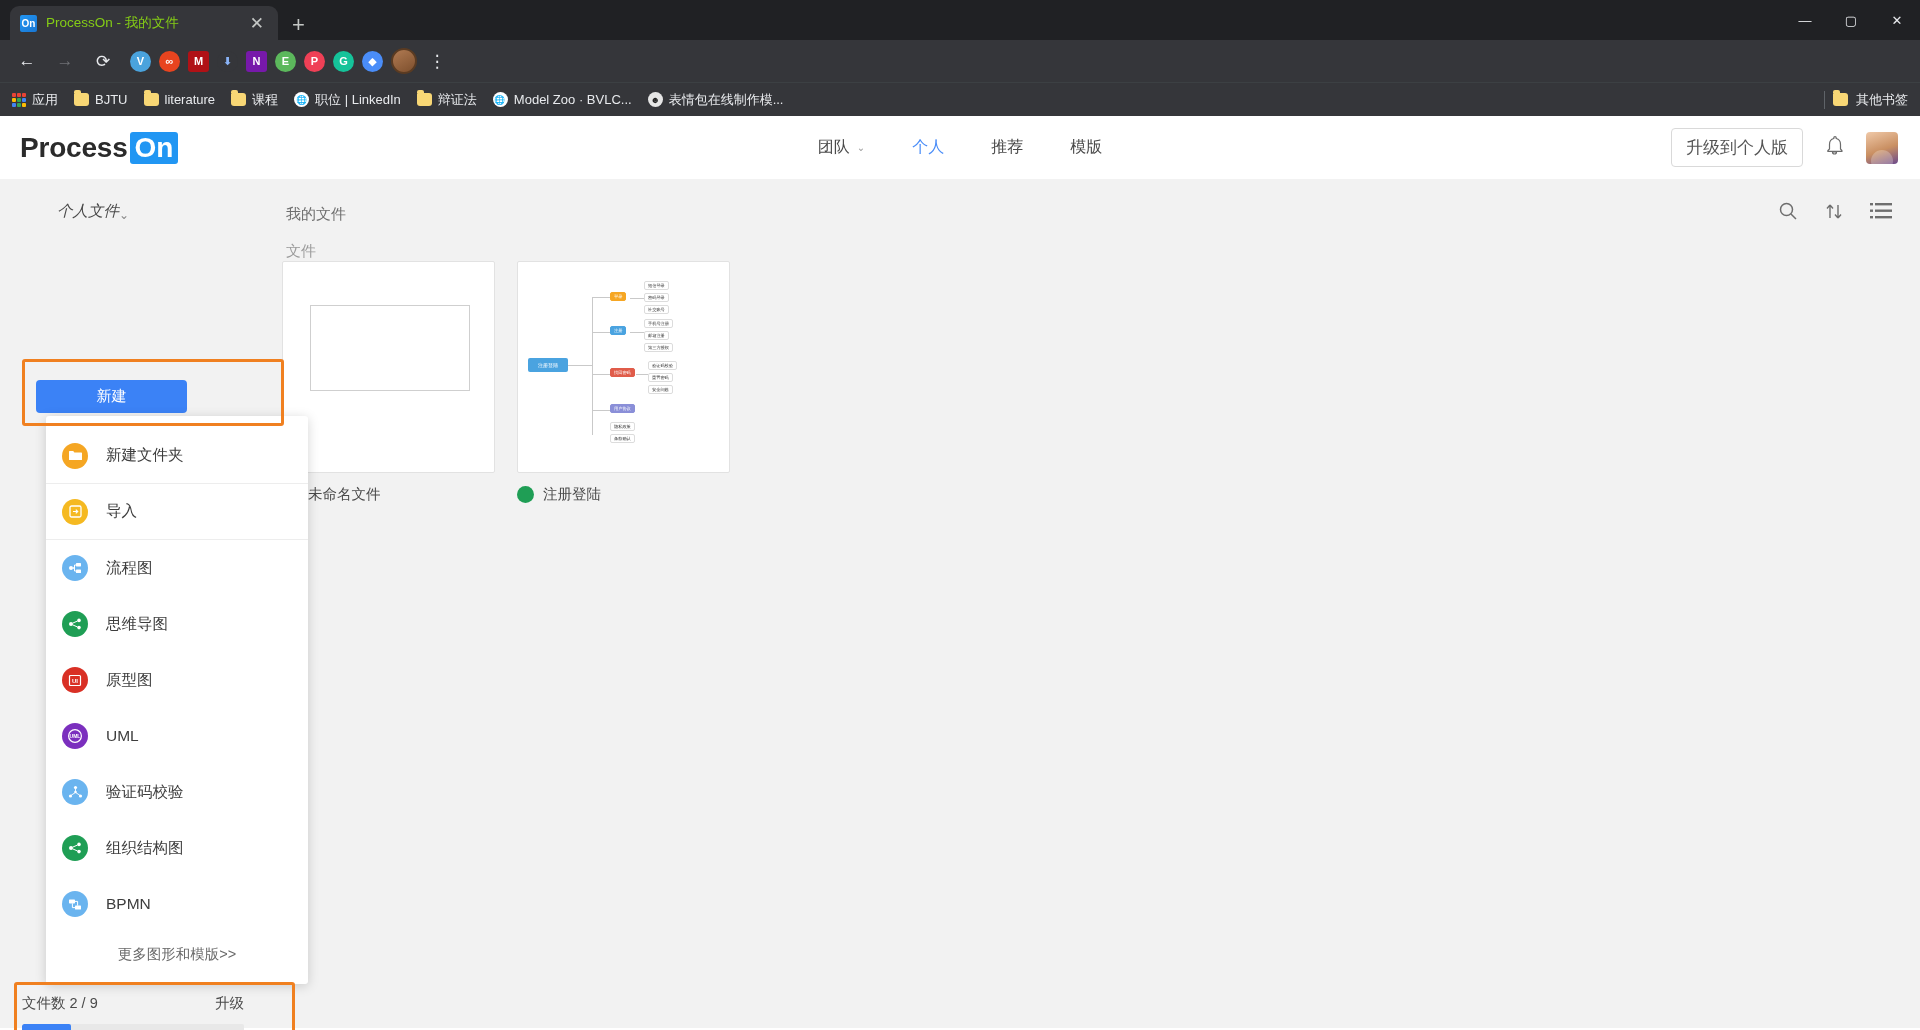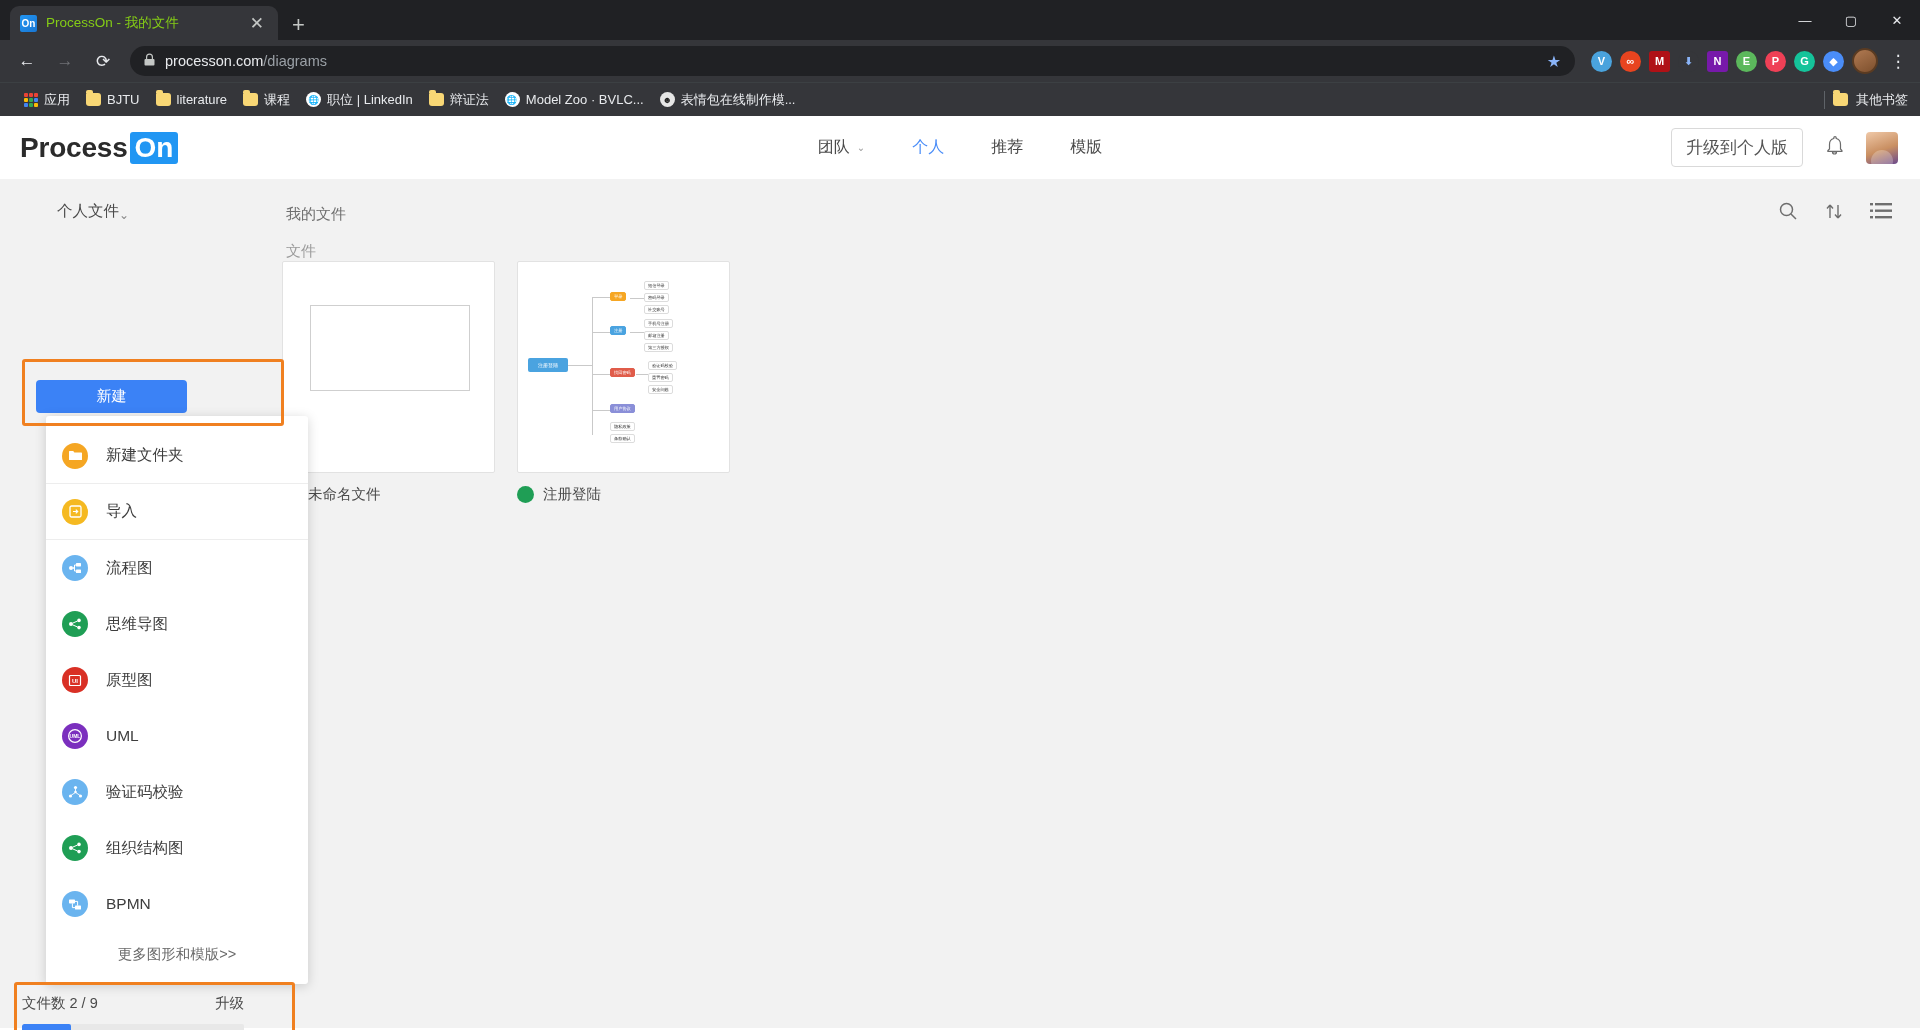--- a/index.html
+++ b/index.html
@@ -70,21 +70,21 @@
   .ext.sq { border-radius: 3px; }
   .avatar-btn {
     width: 26px; height: 26px; border-radius: 50%;
     background: linear-gradient(150deg,#b07a52,#7d4f2d);
     border: 2px solid #5a3b22; flex:0 0 auto;
   }
   .kebab { color:#e8eaed; font-size: 17px; width: 24px; text-align:center; }
 
   .bookmarks {
     height: 34px; background: #35363a; display: flex; align-items: center;
-    padding: 0 16px; gap: 0px; border-top: 1px solid #3c4043; position: relative;
+    padding: 0 4px; gap: 0px; border-top: 1px solid #3c4043; position: relative;
   }
   .bm {
     display: flex; align-items: center; gap: 6px; padding: 4px 8px;
     color: #e8eaed; font-size: 13px; white-space: nowrap; border-radius: 4px;
   }
   .bm-folder {
     width: 15px; height: 13px; background: #f8d775; border-radius: 1px 3px 3px 3px;
     position: relative; flex: 0 0 auto;
   }
   .bm-folder:before {
@@ -145,21 +145,21 @@
     width:22px;height:22px;border-radius:50%;background:rgba(255,255,255,.25);
   }
 
   
   .sidebar {
     position: absolute; left: 0; top: 63px; width: 282px; height: 849px;
     background: #f2f2f2;
   }
   .folder-select {
     display: flex; align-items: flex-end; 
-    padding: 22px 0 0 57px; font-size: 15.5px; color: #4a4a4a;
+    padding: 22px 0 0 57px; font-size: 15.5px; color: #4a4a4a; font-style: italic;
   }
   .folder-select .chev2 { font-size: 12px; color:#8a8a8a; }
 
   .highlight-box {
     position:absolute; border: 3px solid #f08020; border-radius: 3px;
     pointer-events:none;
   }
   #hl-new { left: 22px; top: 243px; width: 262px; height: 67px; }
   #hl-quota { left: 14px; top: 866px; width: 281px; height: 68px; }
 
@@ -266,29 +266,20 @@
       <span class="win-btn">—</span>
       <span class="win-btn">▢</span>
       <span class="win-btn close">✕</span>
     </div>
   </div>
 
   <div class="toolbar">
     <span class="nav-btn">←</span>
     <span class="nav-btn disabled">→</span>
     <span class="nav-btn">⟳</span>
-    <div class="omnibox">
-      <span class="lock-icon">
-        <svg width="11" height="13" viewBox="0 0 11 13">
-            <path d="M2 6V4a3.5 3.5 0 017 0v2h.5a1 1 0 011 1v4.5a1 1 0 01-1 1h-8a1 1 0 01-1-1V7a1 1 0 011-1H2zm1.2 0h4.6V4a2.3 2.3 0 00-4.6 0v2z" fill="#c4c7c5"></path>
-          </svg>
-      </span>
-      <span class="url"><span>processon.com</span><span class="dim">/diagrams</span></span>
-      <span class="omni-star">★</span>
-    </div>
     <div class="ext-icons">
       <span class="ext" style="background:#4aa3dd">V</span>
       <span class="ext" style="background:#e8441f">∞</span>
       <span class="ext sq" style="background:#b01116">M</span>
       <span class="ext" style="background:#35363a;color:#8ab4f8">⬇</span>
       <span class="ext sq" style="background:#7719aa">N</span>
       <span class="ext" style="background:#5cb85c">E</span>
       <span class="ext" style="background:#ef4056">P</span>
       <span class="ext" style="background:#15c39a">G</span>
       <span class="ext" style="background:#4a8df8">◆</span>

